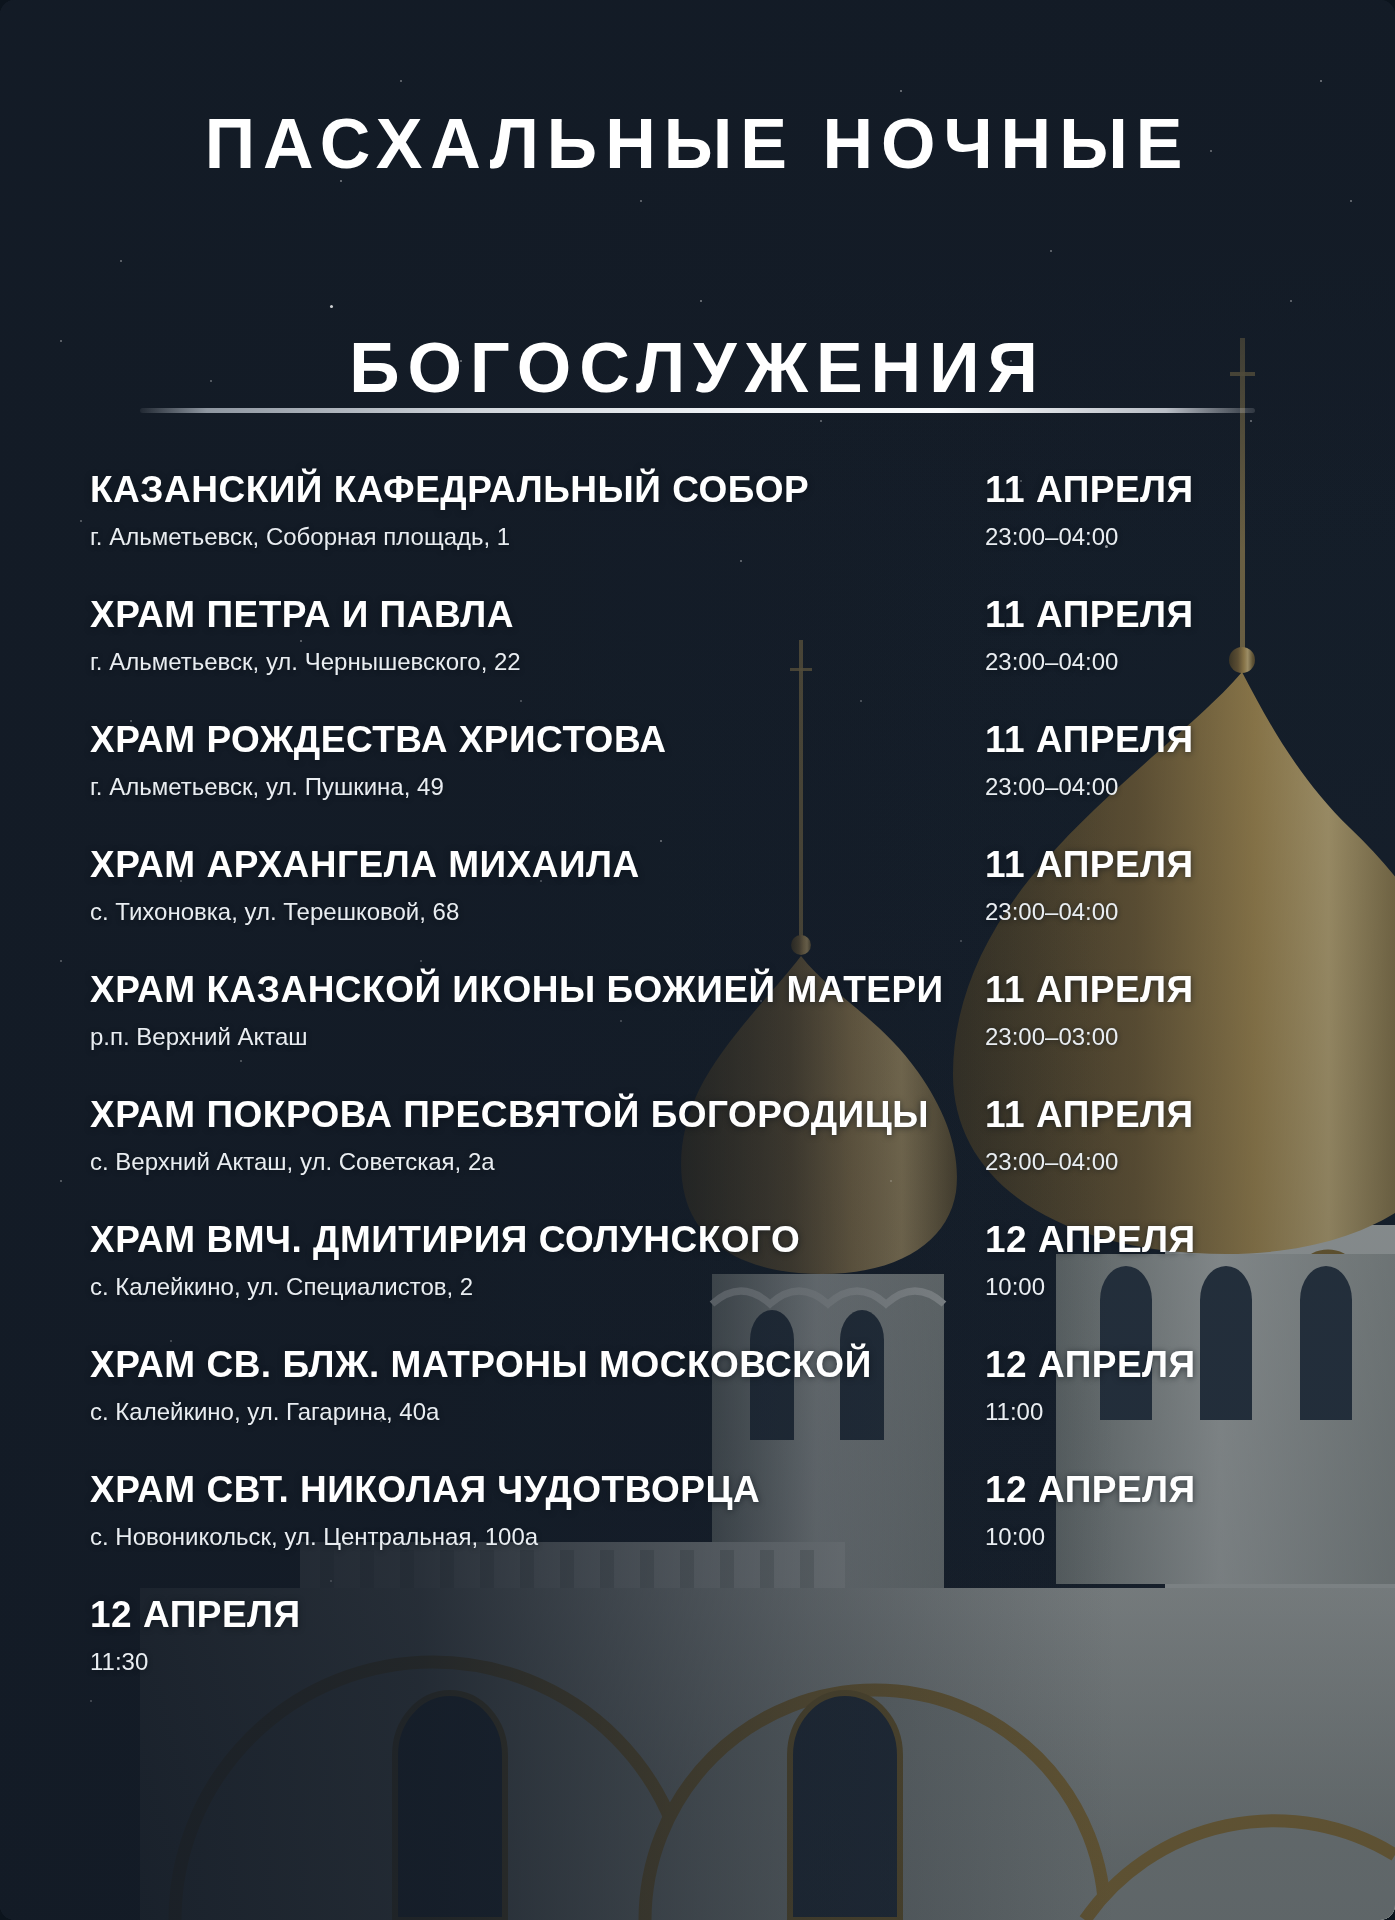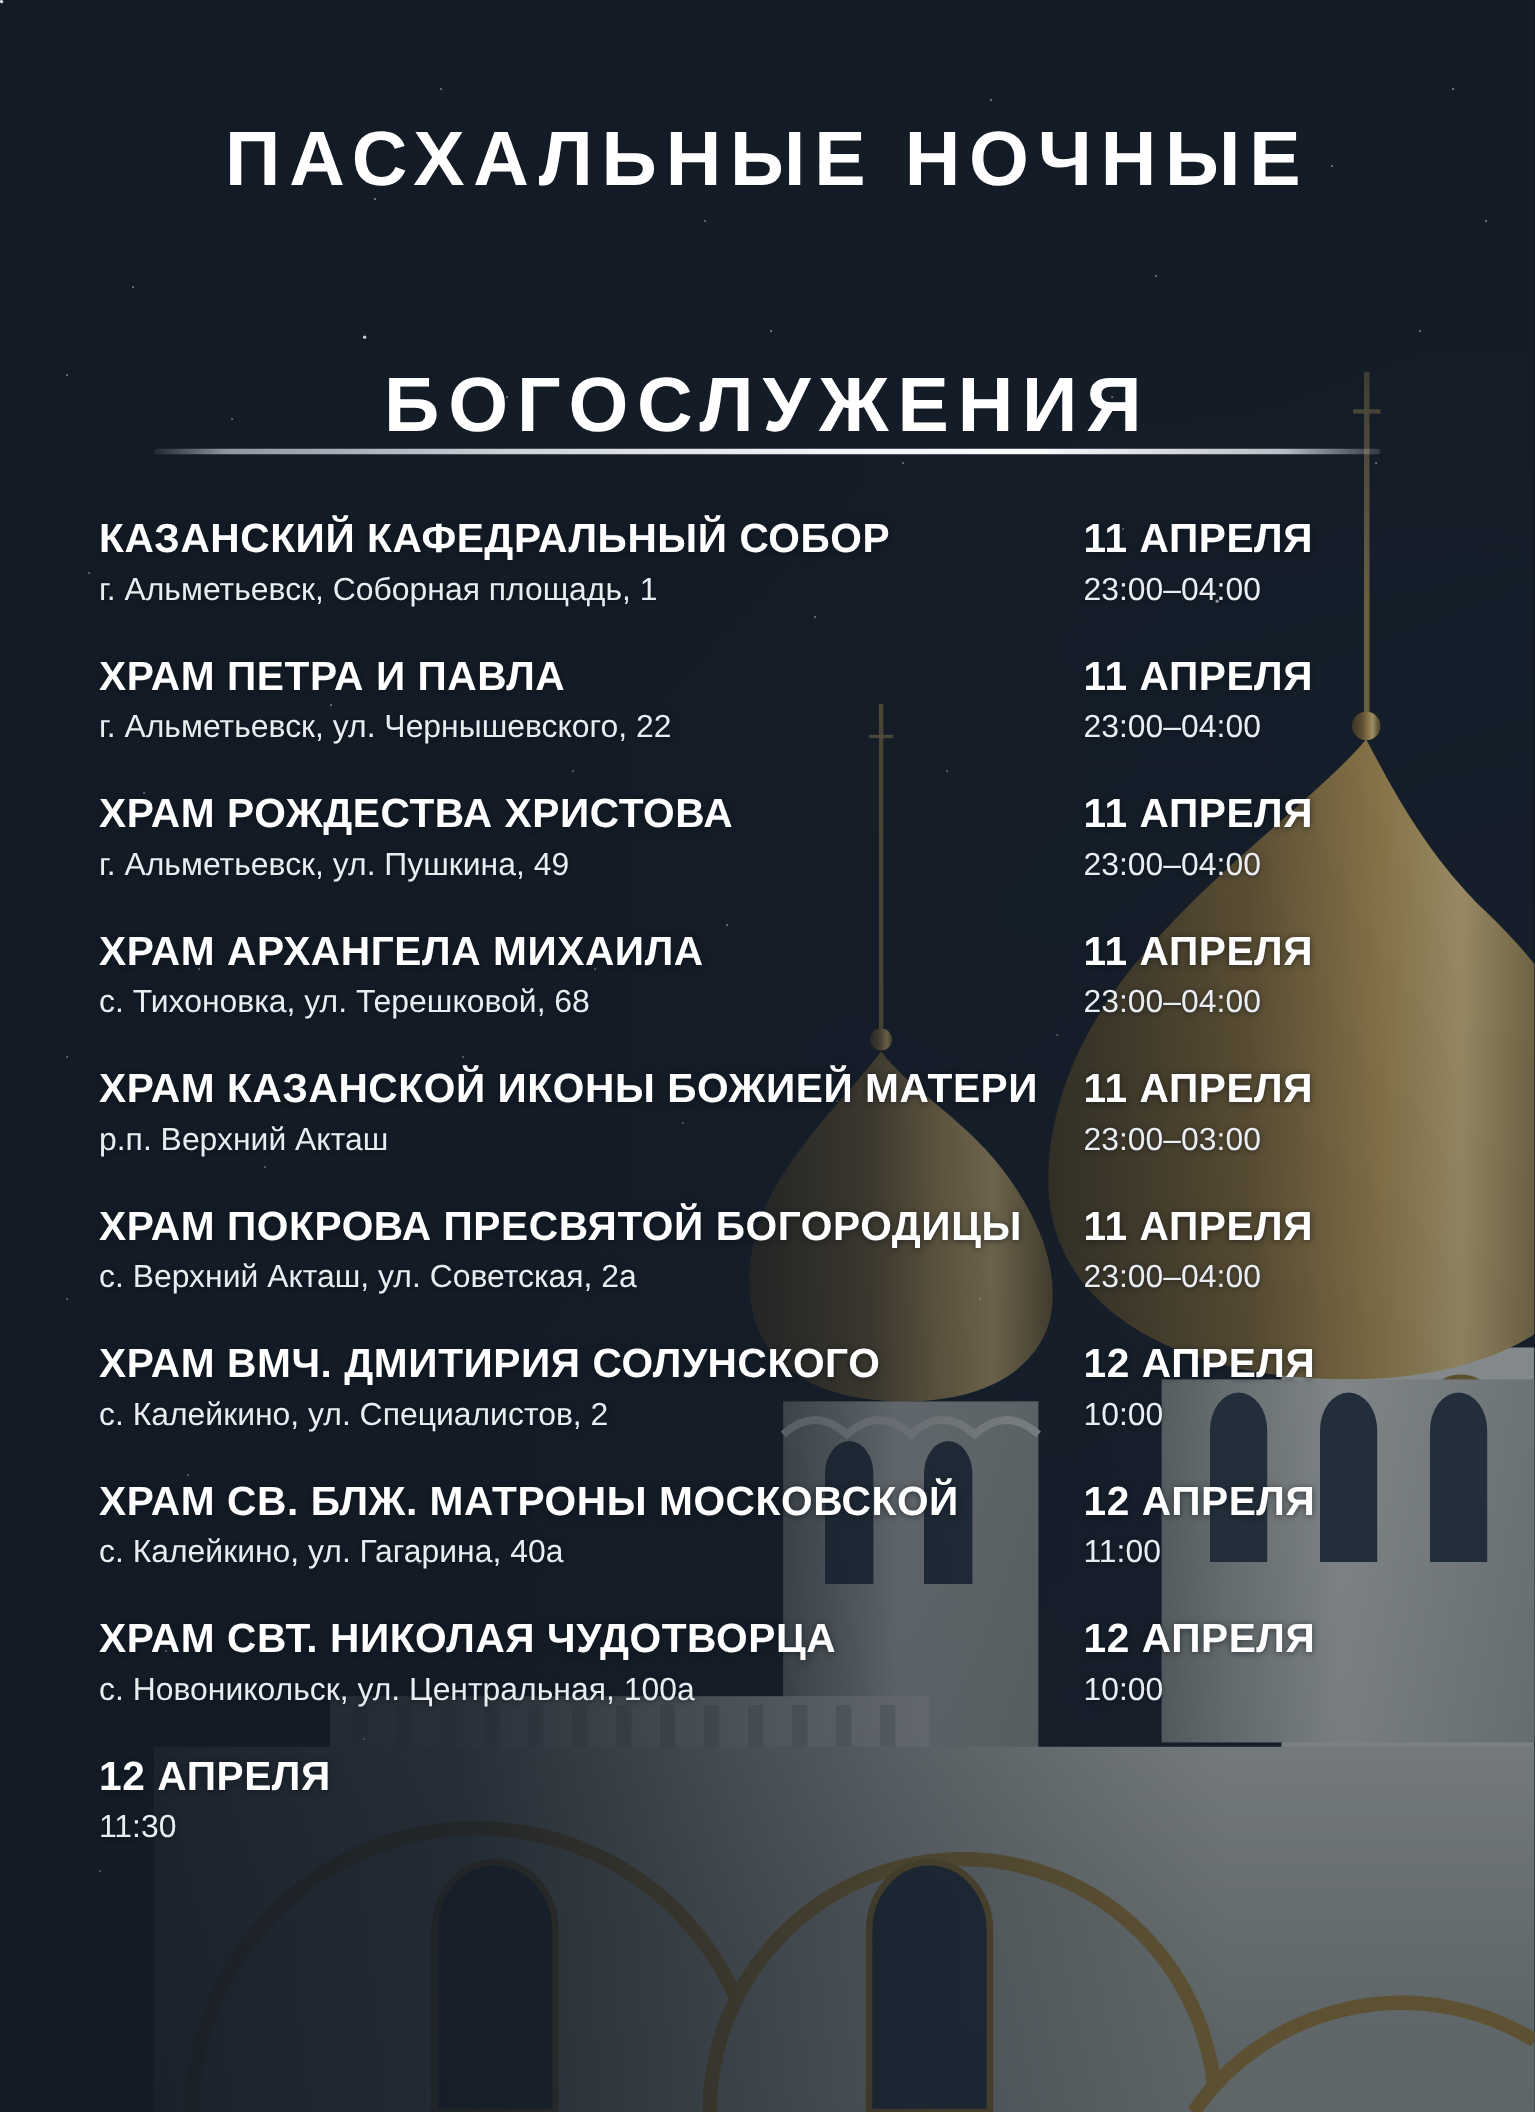--- a/index.html
+++ b/index.html
@@ -1,19 +1,20 @@
 <!DOCTYPE html>
 <html><head>
 <meta charset="utf-8">
 <style>
   html,body{margin:0;padding:0;background:#0c141d;}
   .poster{
     position:relative;width:1395px;height:1920px;overflow:hidden;
     font-family:"Liberation Sans","DejaVu Sans",sans-serif;color:#ffffff;
     background:linear-gradient(160deg,#121b26 0%,#151f2b 45%,#1a2430 100%);
+    border-radius:15px;
   }
   svg{display:block;}
   .bg{position:absolute;inset:0;z-index:0;}
   
   .stars{position:absolute;top:0;left:0;width:2px;height:2px;border-radius:50%;
     background:rgba(255,255,255,.5);z-index:1;
     box-shadow:
       120px 260px rgba(255,255,255,.40), 340px 180px rgba(255,255,255,.45),
       560px 120px rgba(255,255,255,.35), 900px  90px rgba(255,255,255,.45),
       1210px 150px rgba(255,255,255,.40), 80px 520px rgba(255,255,255,.35),
@@ -50,21 +51,21 @@
   }
   .divider{
     position:absolute;top:408px;left:140px;width:1115px;height:5px;border-radius:3px;
     background:linear-gradient(90deg,rgba(255,255,255,.06) 0%,#8f97a1 6%,#cfd4da 30%,
       #f2f5f8 55%,#f8fafc 72%,#b9bec6 92%,rgba(255,255,255,.12) 100%);
   }
   .list{position:absolute;top:468px;left:0;right:0;padding:0 80px 0 90px;}
   .row{display:grid;grid-template-columns:1fr 330px;align-items:start;margin-bottom:41px;}
   .svc-name,.svc-date{font-size:37px;font-weight:700;letter-spacing:.5px;line-height:43px;
     text-transform:uppercase;text-shadow:0 1px 6px rgba(10,16,24,.6);}
-  .svc-addr,.svc-time{font-size:29px;font-weight:400;color:#e9edf1;margin-top:10px;
+  .svc-addr,.svc-time{font-size:24px;font-weight:400;color:#e9edf1;margin-top:10px;
     line-height:31px;text-shadow:0 1px 5px rgba(10,16,24,.6);}
   .footer{position:absolute;left:0;right:0;bottom:0;height:200px;z-index:3;}
 </style>
 </head>
 <body>
 
 <div class="poster">
 
   <svg class="bg" viewBox="0 0 1395 1920" width="1395" height="1920" preserveAspectRatio="none" aria-hidden="true">
     <defs>

